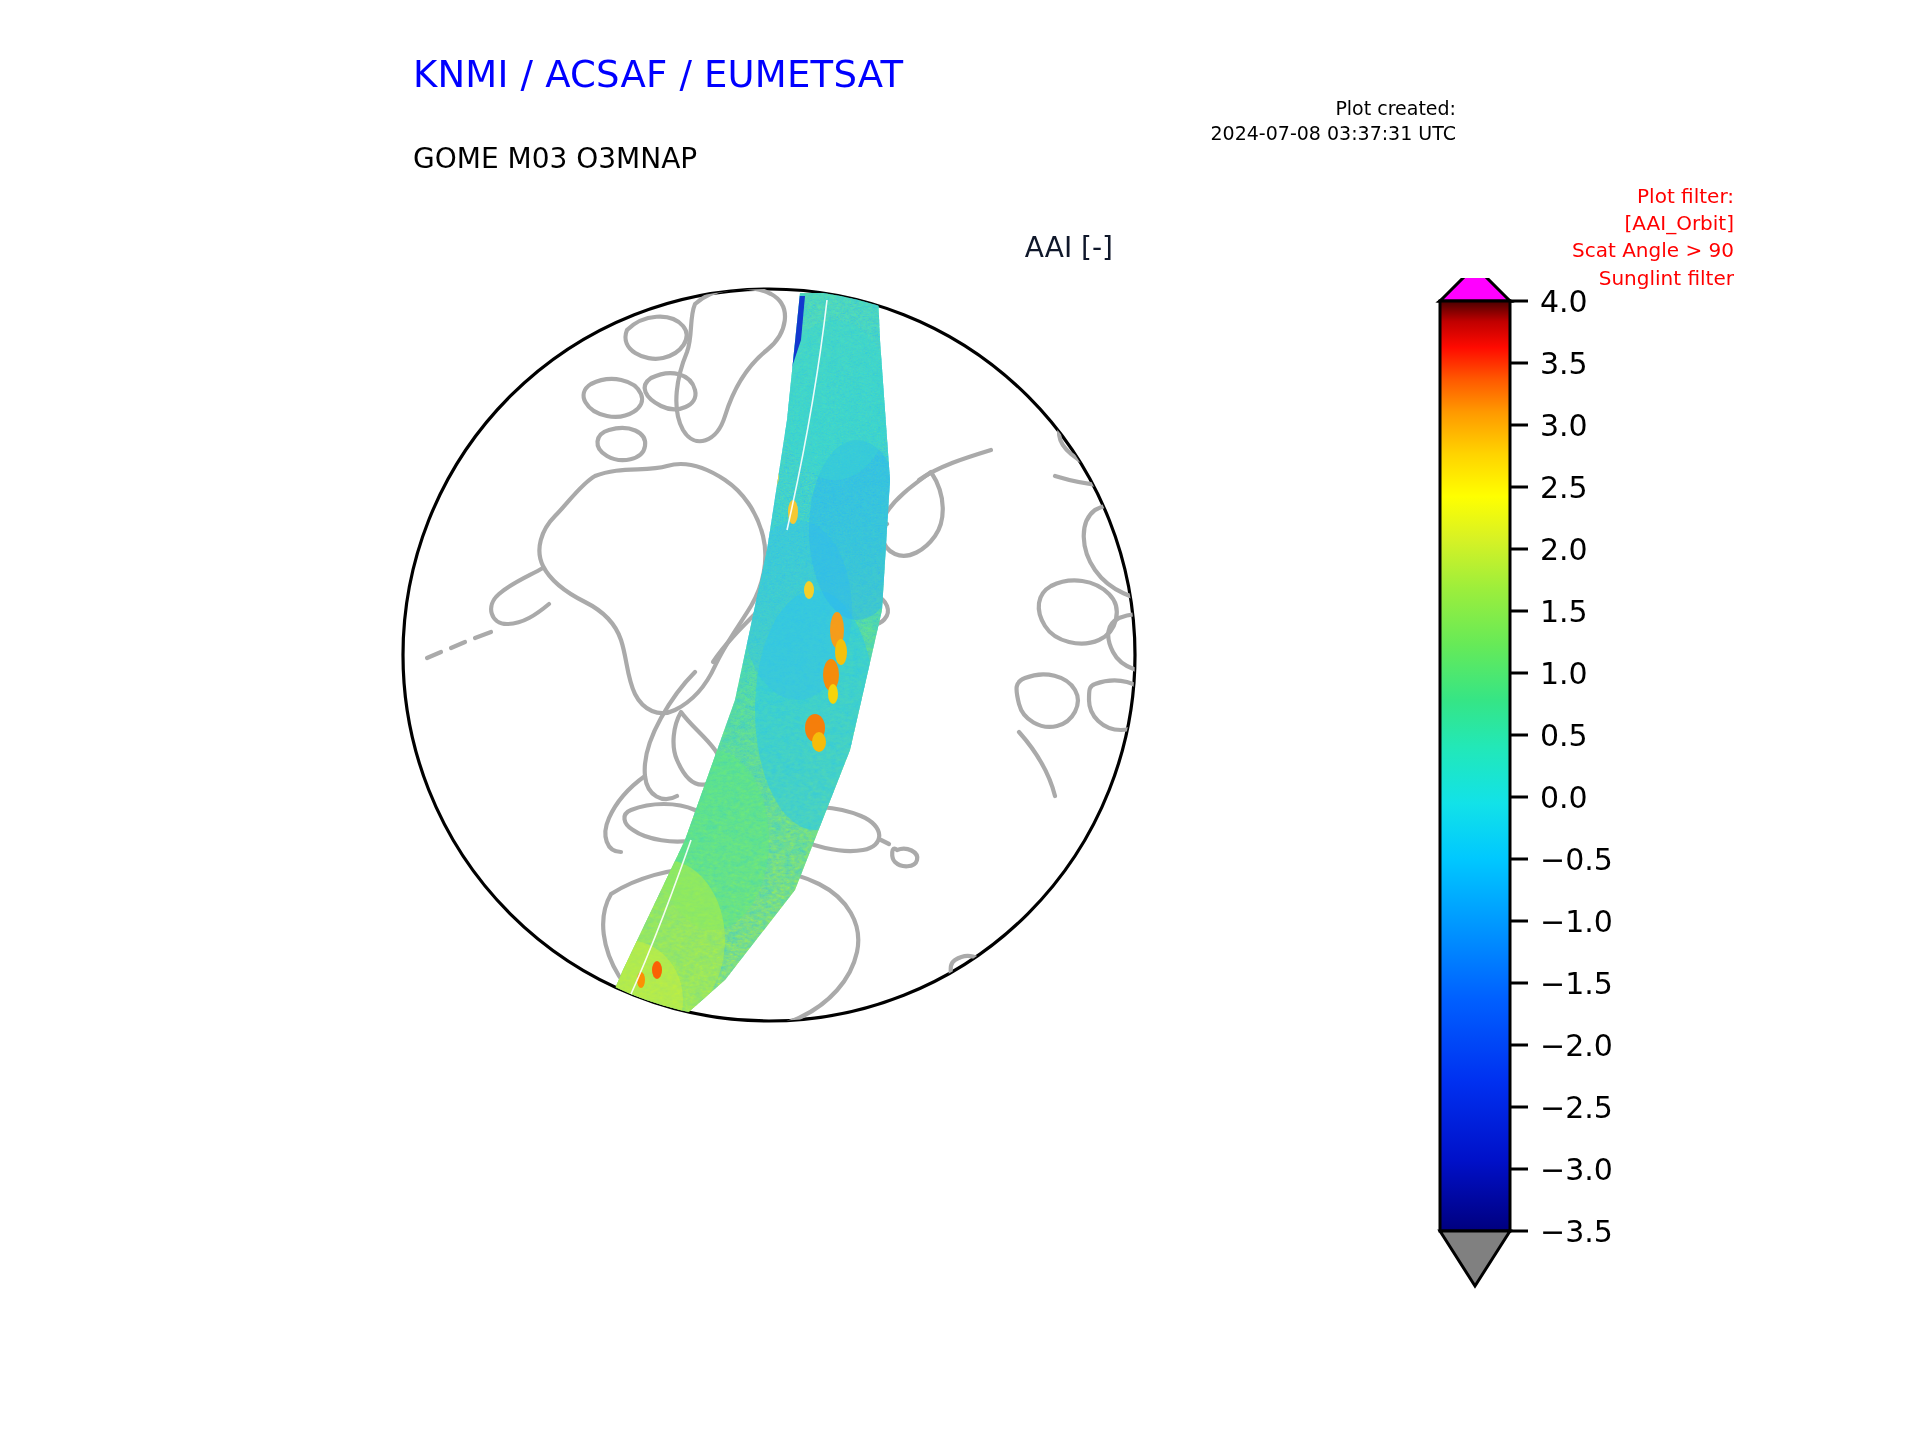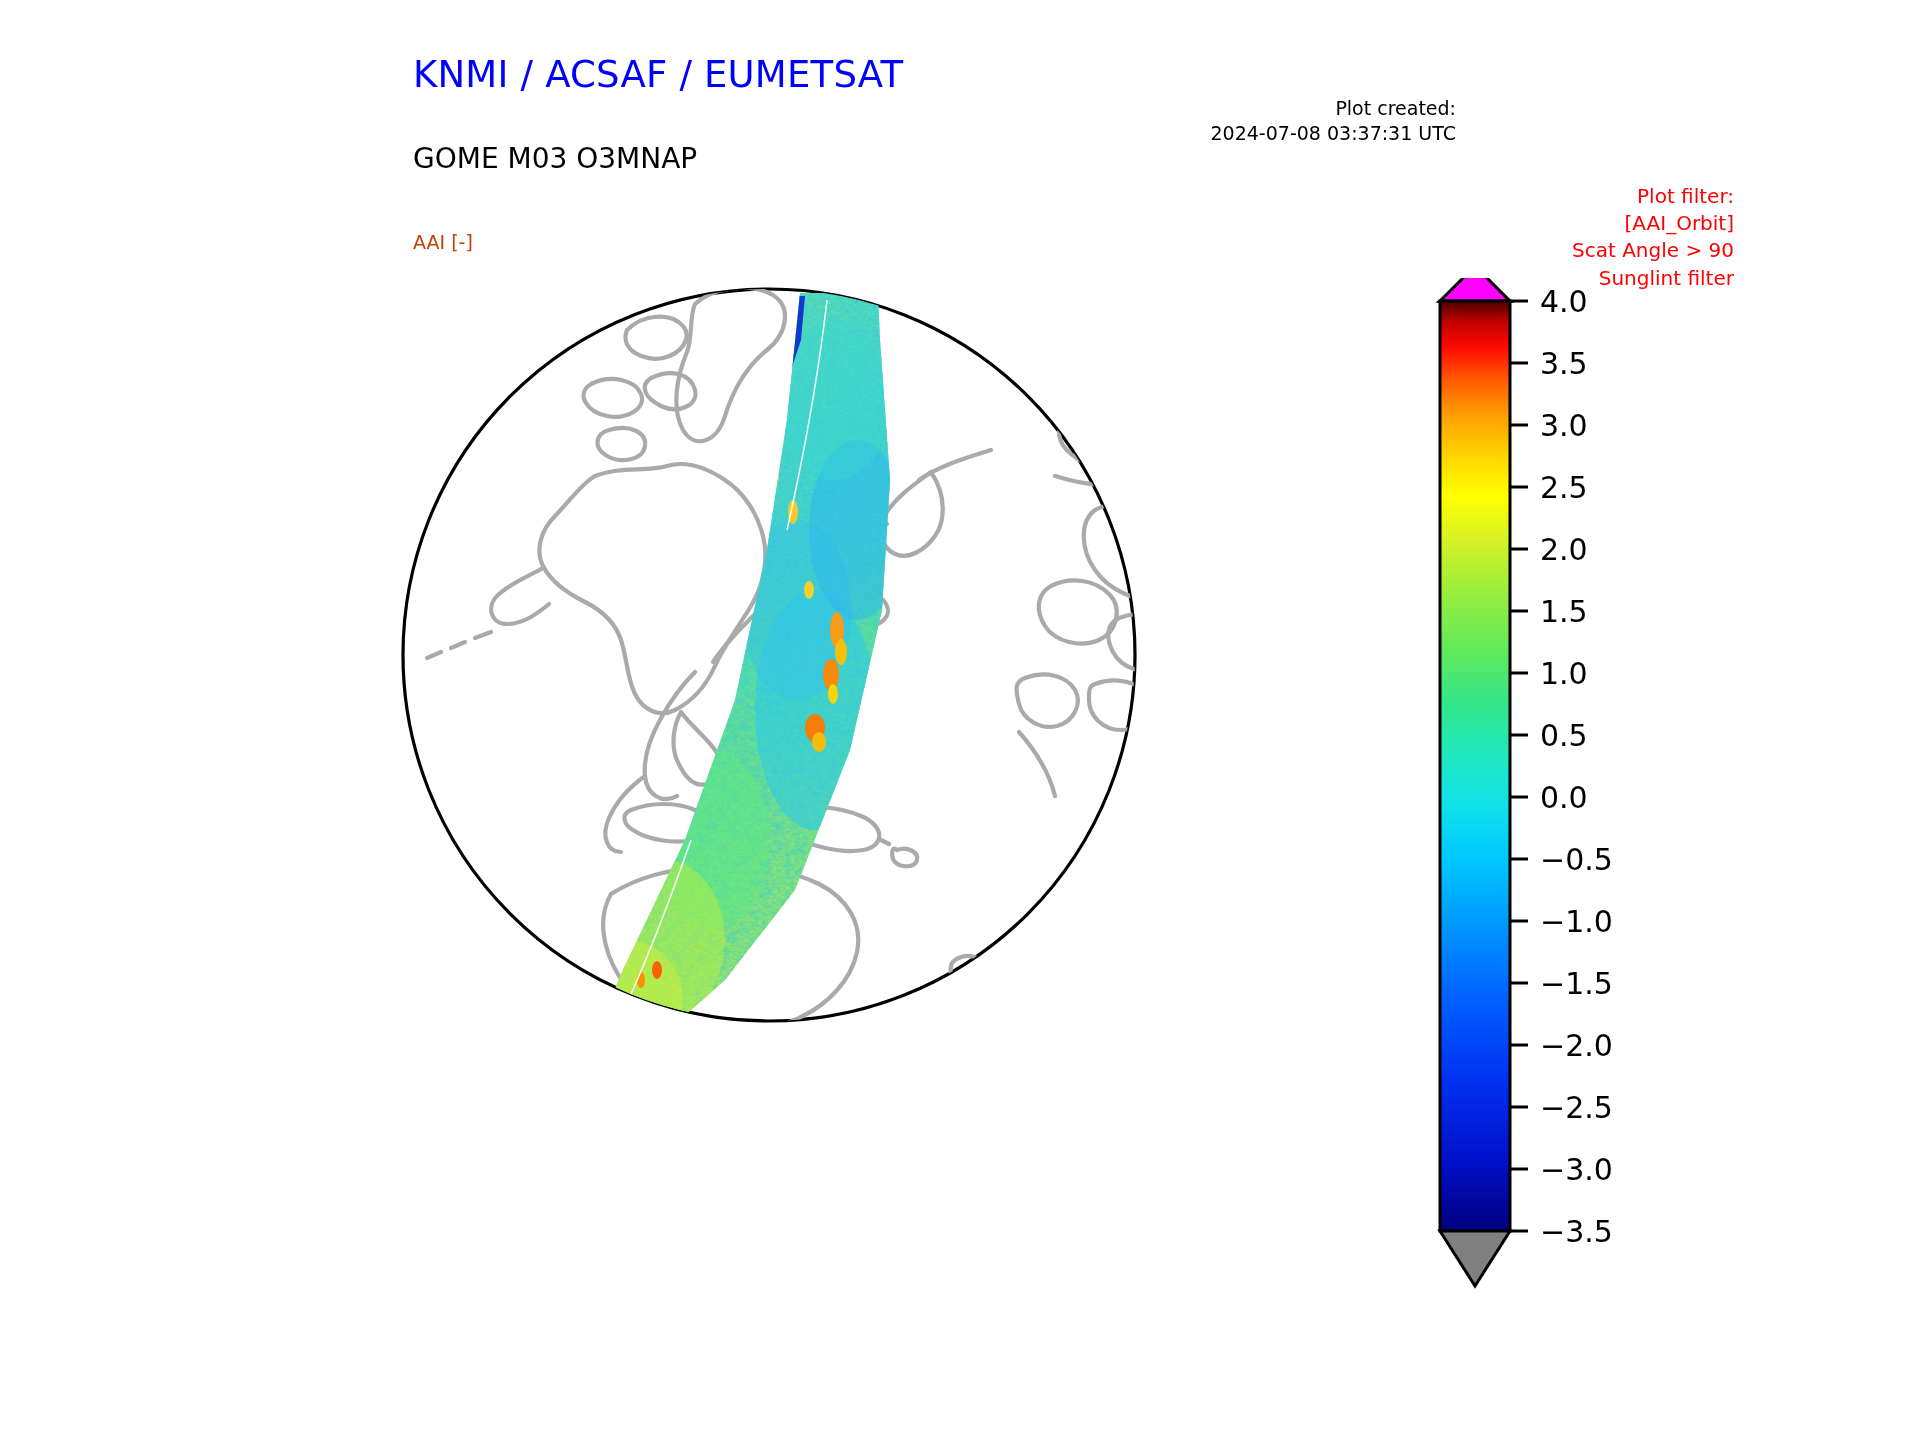--- a/index.html
+++ b/index.html
@@ -50,23 +50,23 @@
     font-size: 28px;
     color: #000000;
     line-height: 1.33;
     white-space: nowrap;
   }
   #quantity-title {
     position: absolute;
     left: 413px;
     top: 231px;
     width: 700px;
-    text-align: left;
-    font-size: 19px;
-    color: #c2410c;
+    text-align: right;
+    font-size: 28px;
+    color: #0f172a;
     white-space: nowrap;
   }
   #plot-filter-block {
     position: absolute;
     right: 198px;
     top: 169px;
     text-align: right;
     font-size: 20px;
     color: #ff0000;
     line-height: 1.36;

